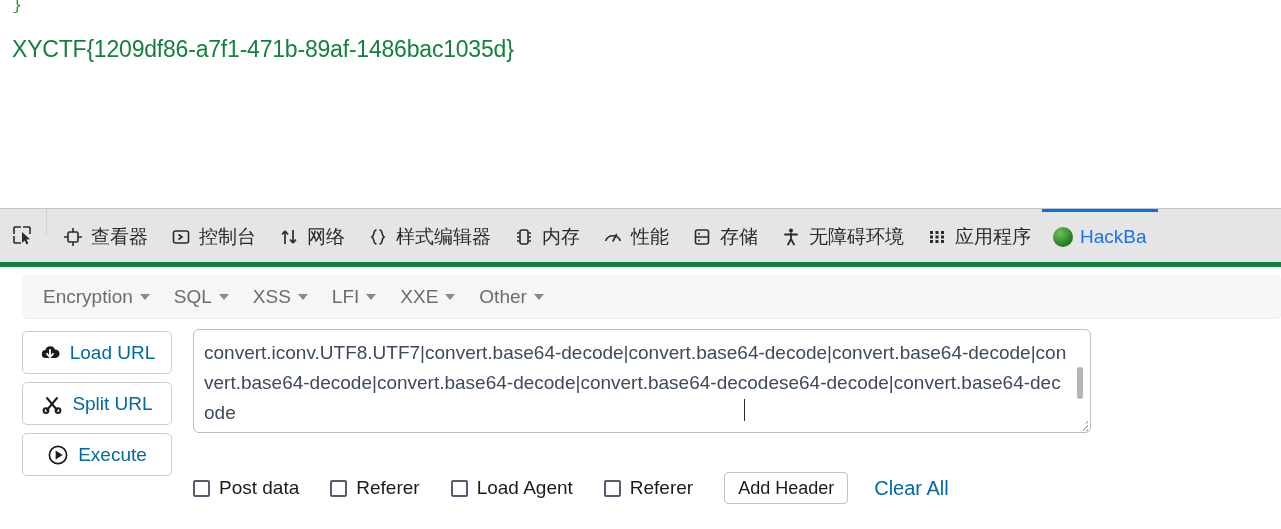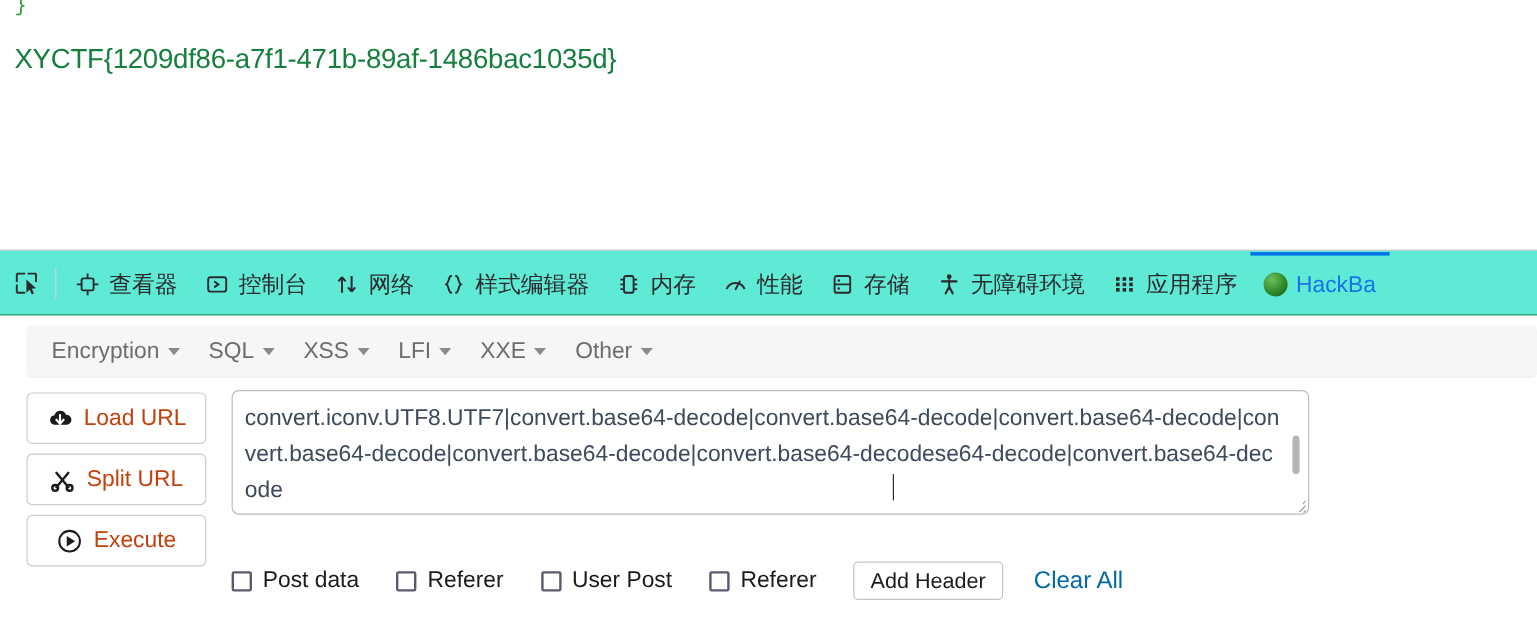--- a/index.html
+++ b/index.html
@@ -49,24 +49,23 @@
     top: 208px;
     width: 1281px;
     height: 321px;
     background: #ffffff;
     border-top: 1px solid #c4c4c4;
     box-sizing: border-box;
   }
   #devtools-tabbar {
     position: relative;
     height: 53px;
-    background: #5eead4;
-    border-bottom: 1px solid #15803d;
-    display: flex;
-    align-items: center;
+    background: #e5e5e5;
+    border-bottom: 5px solid #15803d;
+    display: flex;
     overflow: hidden;
     white-space: nowrap;
   }
   .dt-picker {
     display: flex;
     align-items: center;
     justify-content: center;
     width: 44px;
     height: 52px;
     flex: 0 0 auto;
@@ -160,21 +159,21 @@
     height: 43px;
     margin-bottom: 8px;
     background: #ffffff;
     border: 1px solid #cccccc;
     border-radius: 5px;
     display: flex;
     align-items: center;
     justify-content: center;
     gap: 9px;
     font-size: 19px;
-    color: #c2410c;
+    color: #0369a1;
     box-sizing: border-box;
   }
   .hb-btn .bi { display: inline-flex; align-items: center; justify-content: center; width: 22px; height: 22px; }
 
   #hb-textarea-wrap {
     position: absolute;
     left: 193px;
     top: 62px;
     width: 898px;
     height: 104px;
@@ -485,21 +484,21 @@
       <label class="hb-check">
         <span class="cbox"></span>
         <span>Post data</span>
       </label>
       <label class="hb-check">
         <span class="cbox"></span>
         <span>Referer</span>
       </label>
       <label class="hb-check">
         <span class="cbox"></span>
-        <span>User Post</span>
+        <span>Load Agent</span>
       </label>
       <label class="hb-check">
         <span class="cbox"></span>
         <span>Referer</span>
       </label>
       <div id="add-header-btn">Add Header</div>
       <div id="clear-all-link">Clear All</div>
     </div>
 
   </div>

